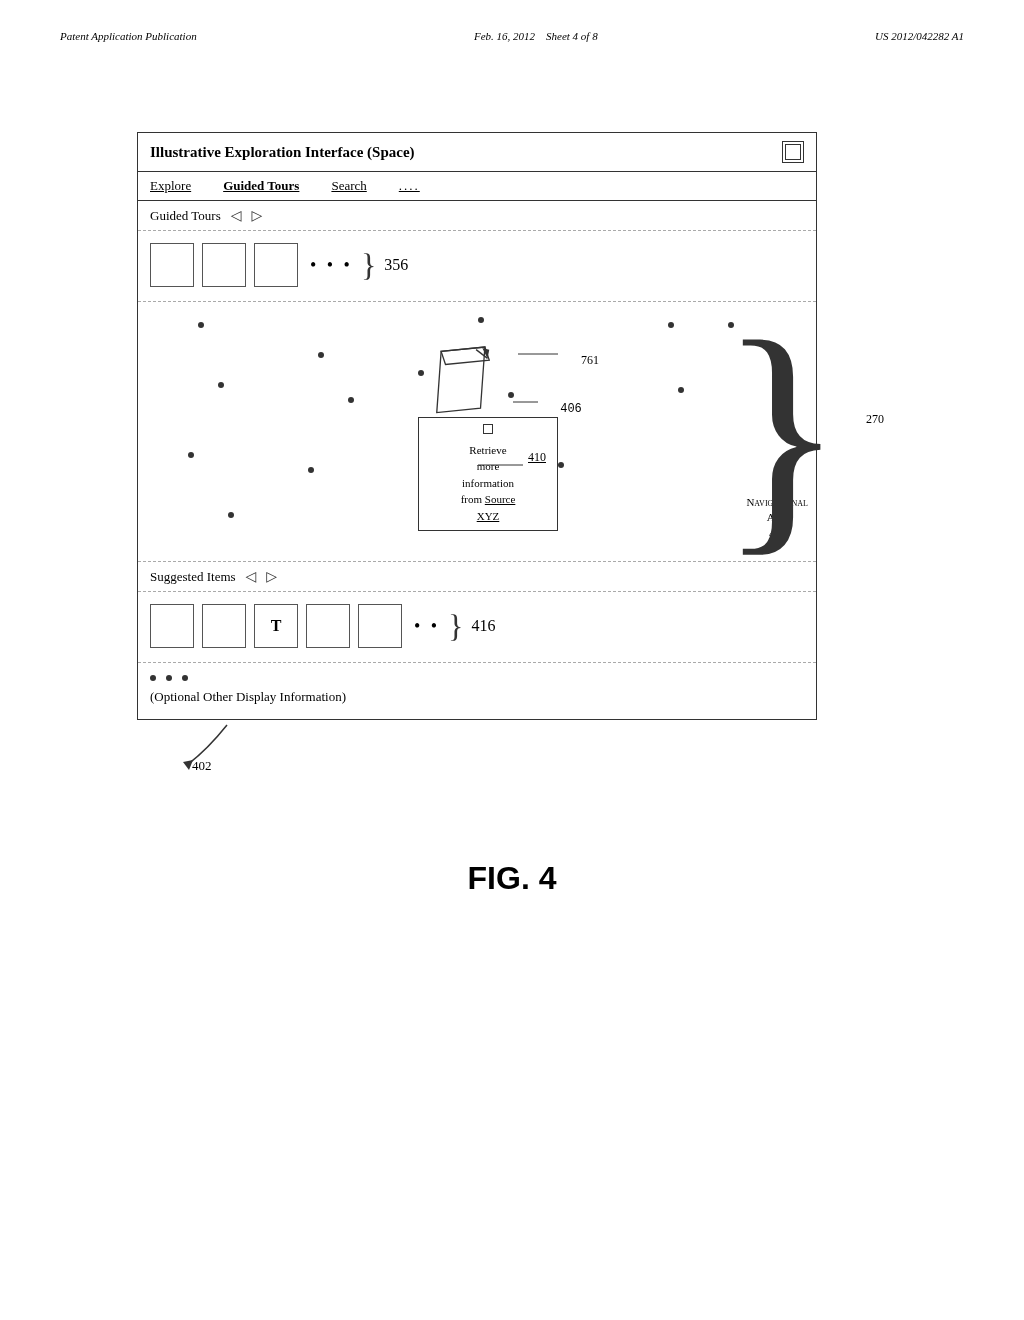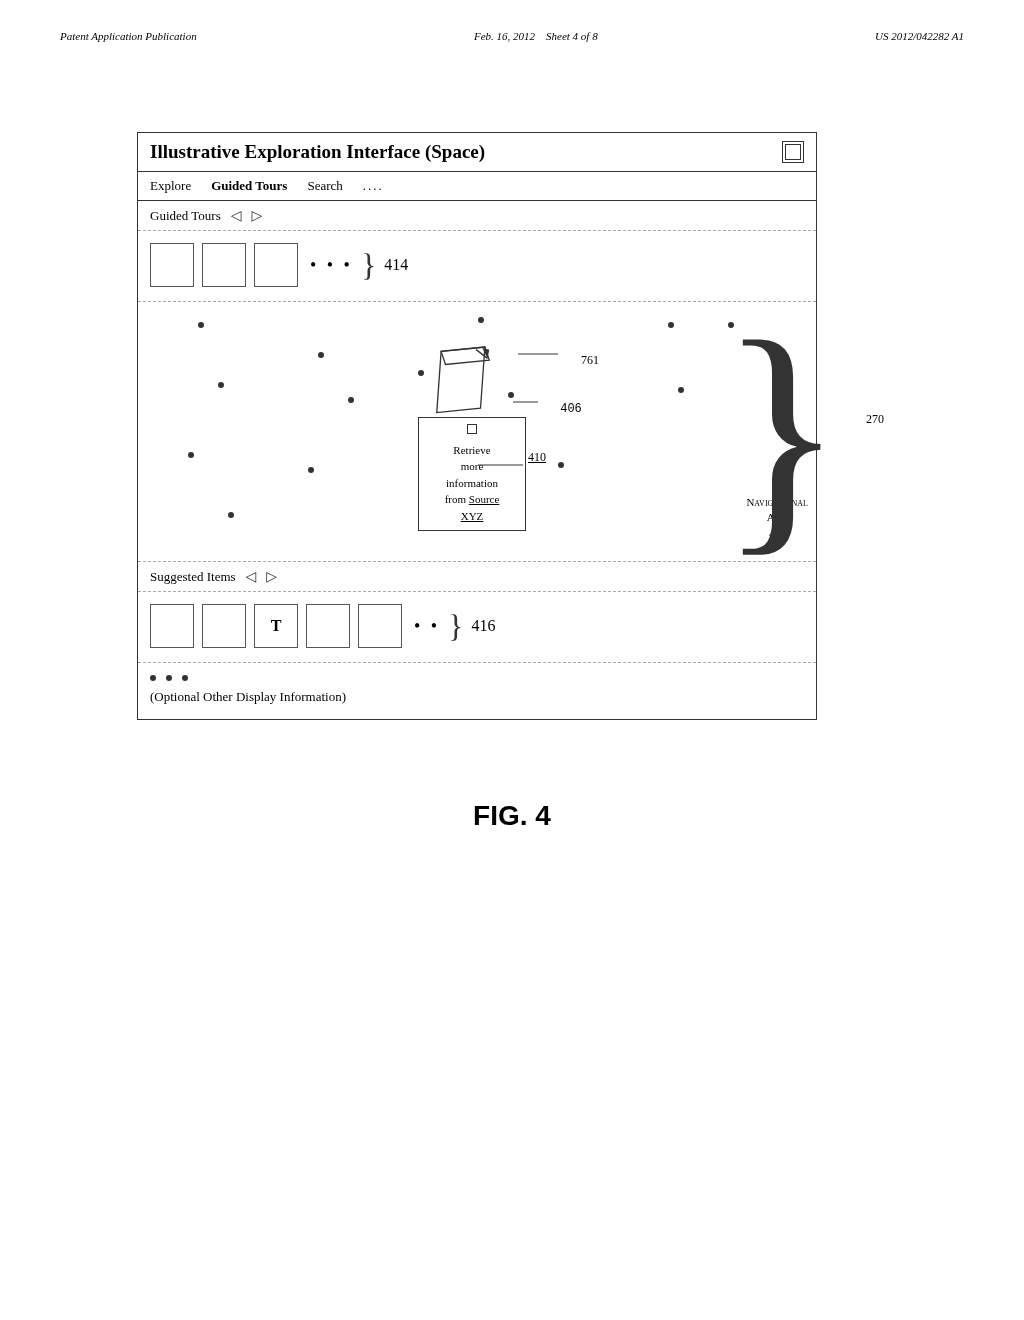--- a/index.html
+++ b/index.html
@@ -42,21 +42,21 @@
       position: relative;
     }
 
     
     .title-bar {
       display: flex;
       justify-content: space-between;
       align-items: center;
       padding: 8px 12px;
       border-bottom: 1.5px solid #333;
-      font-size: 19px;
+      font-size: 15px;
       font-weight: bold;
     }
     .title-bar-icon {
       width: 22px;
       height: 22px;
       border: 1.5px solid #333;
       display: flex;
       align-items: center;
       justify-content: center;
       position: relative;
@@ -69,21 +69,22 @@
       position: absolute;
     }
 
     
     .nav-bar {
       display: flex;
       align-items: center;
       padding: 6px 12px;
       border-bottom: 1.5px solid #333;
       font-size: 13px;
-      gap: 20px;
+      gap: 32px;
+      text-decoration: underline;
     }
     .nav-item-bold { font-weight: bold; }
     .nav-dots { letter-spacing: 2px; }
 
     
     .guided-tours-row {
       display: flex;
       align-items: center;
       padding: 6px 12px;
       border-bottom: 1.5px dashed #aaa;
@@ -150,21 +151,21 @@
     
     .tooltip-box {
       position: absolute;
       top: 115px;
       left: 280px;
       border: 1.5px solid #333;
       padding: 6px 10px;
       font-size: 11px;
       text-align: center;
       background: #fff;
-      width: 108px;
+      width: 140px;
       line-height: 1.5;
     }
     .tooltip-box .small-sq {
       width: 10px;
       height: 10px;
       border: 1px solid #333;
       display: inline-block;
       margin-bottom: 3px;
     }
     .tooltip-link {
@@ -263,21 +264,21 @@
       gap: 10px;
       margin-bottom: 8px;
     }
     .optional-text {
       font-size: 13px;
     }
 
     
     .fig-caption {
       text-align: center;
-      font-size: 28px;
+      font-size: 32px;
       font-weight: bold;
       margin-top: 80px;
       font-family: Arial, sans-serif;
     }
   </style>
 </head>
 <body>
 
 <div class="page-header">
   <span class="header-left">Patent Application Publication</span>
@@ -310,21 +311,21 @@
         <span class="arrow-left">◁</span>
         <span class="arrow-right">▷</span>
       </div>
 
       <div class="thumbnail-row">
         <div class="thumb-box"></div>
         <div class="thumb-box"></div>
         <div class="thumb-box"></div>
         <span class="thumb-dots">• • •</span>
         <span class="right-brace">}</span>
-        <span>414</span>
+        <span>356</span>
       </div>
 
       <div class="content-area">
 
         <div class="dot" style="top:20px; left:60px;"></div>
         <div class="dot" style="top:50px; left:180px;"></div>
         <div class="dot" style="top:15px; left:340px;"></div>
         <div class="dot" style="top:20px; left:530px;"></div>
         <div class="dot" style="top:20px; left:590px;"></div>
         <div class="dot" style="top:80px; left:80px;"></div>
@@ -412,17 +413,24 @@
         <div class="three-dots">
           <div class="dot" style="position:static; display:inline-block;"></div>
           <div class="dot" style="position:static; display:inline-block;"></div>
           <div class="dot" style="position:static; display:inline-block;"></div>
         </div>
         <div class="optional-text">(Optional Other Display Information)</div>
       </div>
 
     </div>
 
+    <div style="position:relative; height:60px;">
+      <svg width="120" height="55" style="position:absolute; left:30px; top:0;">
+        <path d="M 60,5 Q 40,30 20,45" fill="none" stroke="#333" stroke-width="1.5"></path>
+        <polygon points="16,42 22,50 26,40" fill="#333"></polygon>
+      </svg>
+      <span style="position:absolute; left:55px; top:38px; font-size:13px;">402</span>
+    </div>
 
   </div>
 </div>
 
 <div class="fig-caption">FIG. 4</div>
 
 </body></html>

